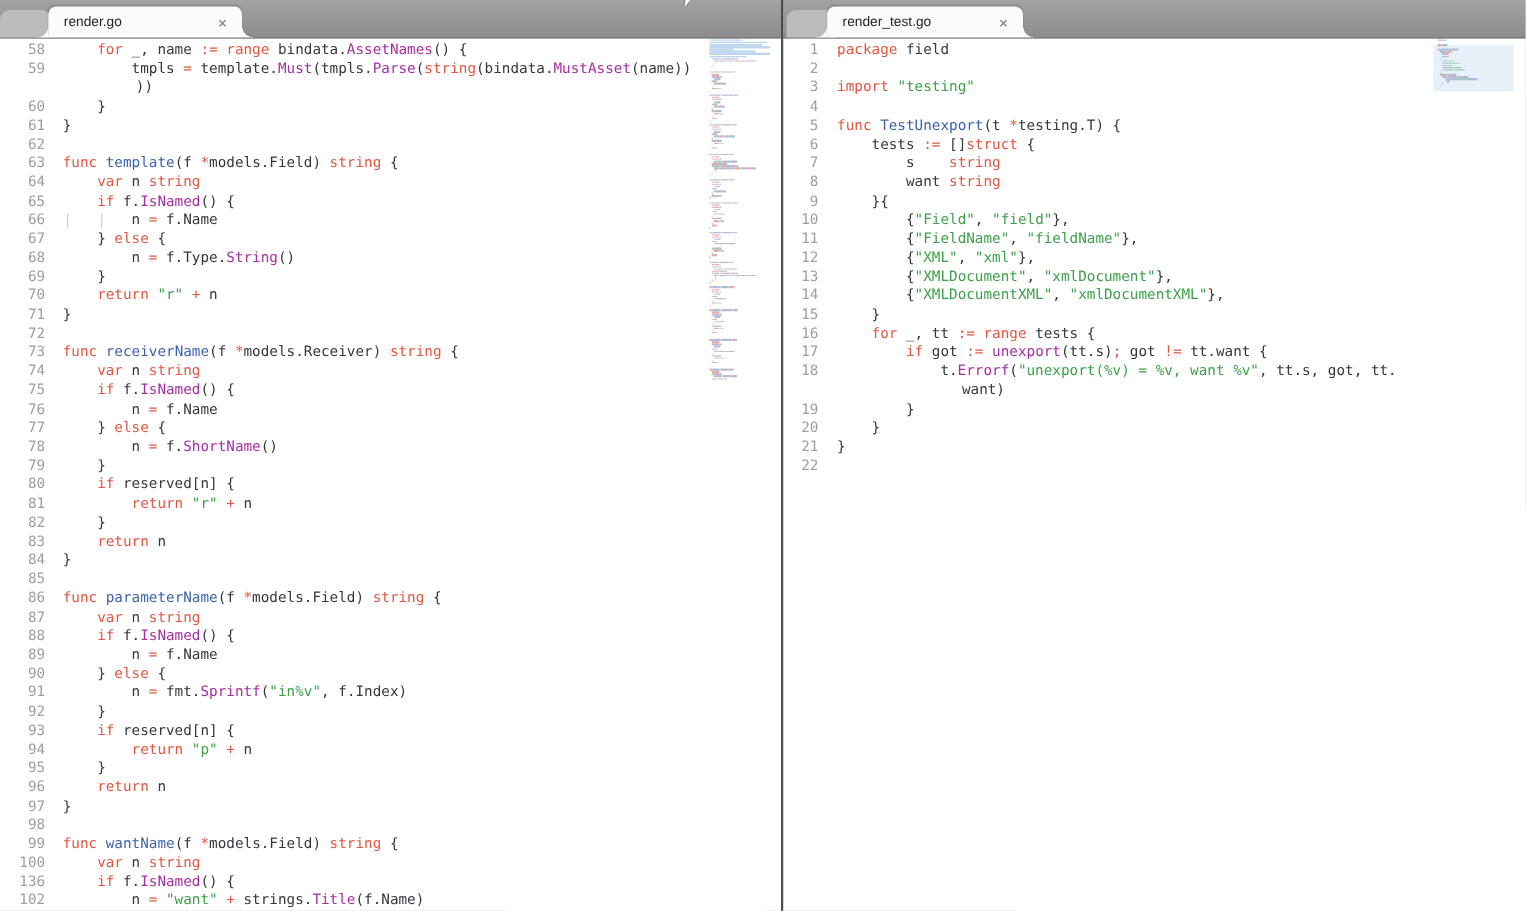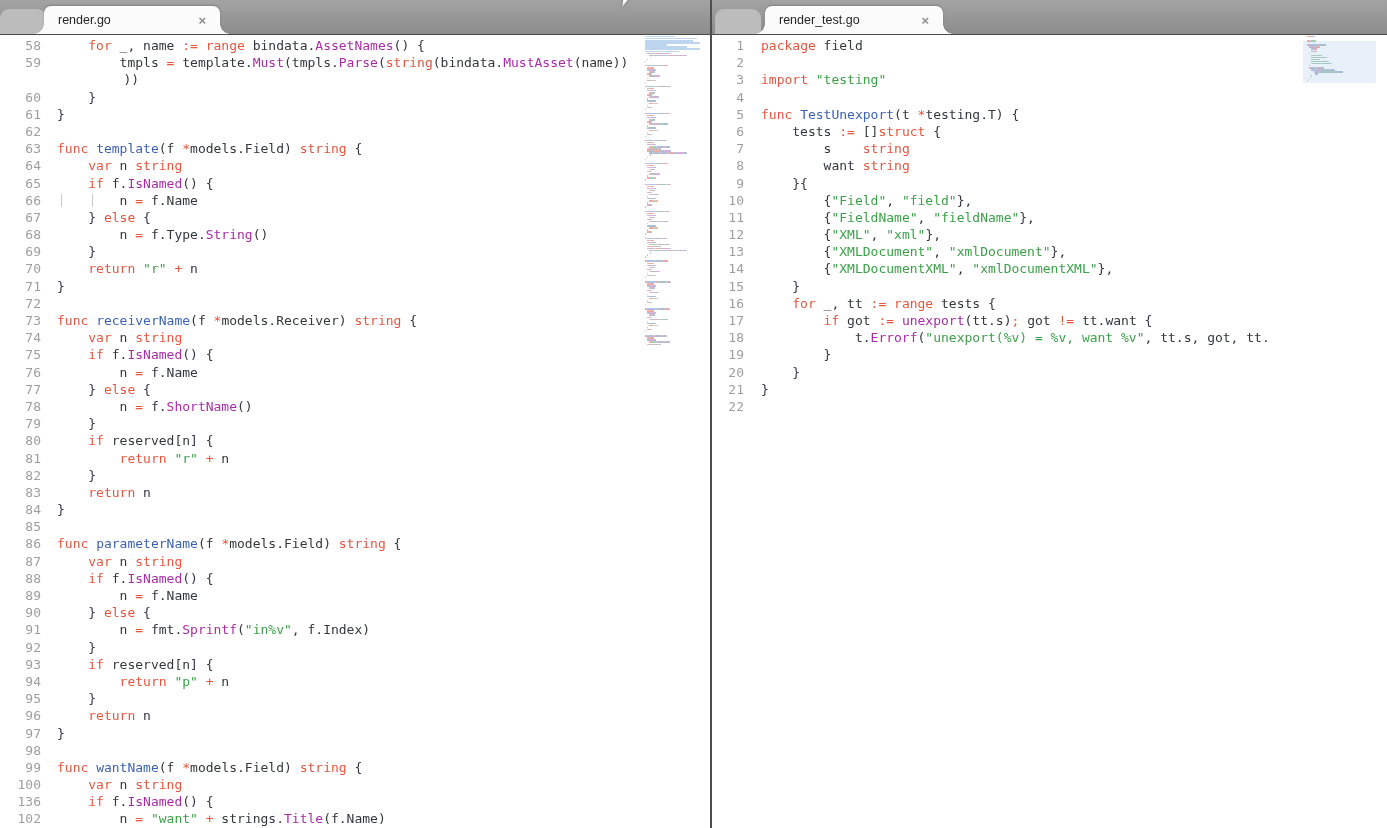--- a/index.html
+++ b/index.html
@@ -26,21 +26,21 @@
     background:#bcbcbc;border-radius:9px 9px 0 0;
   }
   .pane.left .tab-stub{left:0;}
   .pane.right .tab-stub{left:3px;}
   .tab{
     position:absolute;top:6px;height:28px;background:#fbfbfb;
     border-radius:7px 7px 0 0;display:flex;align-items:center;
     padding:0 14px;box-shadow:0 -1px 2px rgba(0,0,0,.18);
   }
   .pane.left .tab{left:44px;width:148px;}
-  .pane.right .tab{left:53px;width:150px;}
+  .pane.right .tab{left:40px;width:150px;}
   .tab::before,.tab::after{content:"";position:absolute;bottom:0;width:10px;height:10px;}
   .tab::before{left:-10px;background:radial-gradient(circle at 0 0, rgba(0,0,0,0) 9.5px, #fbfbfb 10px);}
   .tab::after{right:-10px;background:radial-gradient(circle at 10px 0, rgba(0,0,0,0) 9.5px, #fbfbfb 10px);}
   .tab-label{
     flex:1;font-family:"Liberation Sans", sans-serif;font-size:12.5px;color:#262626;
     white-space:nowrap;overflow:hidden;
   }
   .tab-close{
     font-family:"Liberation Sans", sans-serif;font-size:13px;font-weight:bold;
     color:#8d8d8d;cursor:default;line-height:1;
@@ -987,20 +987,21 @@
           <div class="row"><span class="ln">9</span><span class="lc" style="padding-left: 4ch;"><span class="tk-d">}{</span></span></div>
           <div class="row"><span class="ln">10</span><span class="lc" style="padding-left: 8ch;"><span class="tk-d">{</span><span class="tk-s">"Field"</span><span class="tk-d">, </span><span class="tk-s">"field"</span><span class="tk-d">},</span></span></div>
           <div class="row"><span class="ln">11</span><span class="lc" style="padding-left: 8ch;"><span class="tk-d">{</span><span class="tk-s">"FieldName"</span><span class="tk-d">, </span><span class="tk-s">"fieldName"</span><span class="tk-d">},</span></span></div>
           <div class="row"><span class="ln">12</span><span class="lc" style="padding-left: 8ch;"><span class="tk-d">{</span><span class="tk-s">"XML"</span><span class="tk-d">, </span><span class="tk-s">"xml"</span><span class="tk-d">},</span></span></div>
           <div class="row"><span class="ln">13</span><span class="lc" style="padding-left: 8ch;"><span class="tk-d">{</span><span class="tk-s">"XMLDocument"</span><span class="tk-d">, </span><span class="tk-s">"xmlDocument"</span><span class="tk-d">},</span></span></div>
           <div class="row"><span class="ln">14</span><span class="lc" style="padding-left: 8ch;"><span class="tk-d">{</span><span class="tk-s">"XMLDocumentXML"</span><span class="tk-d">, </span><span class="tk-s">"xmlDocumentXML"</span><span class="tk-d">},</span></span></div>
           <div class="row"><span class="ln">15</span><span class="lc" style="padding-left: 4ch;"><span class="tk-d">}</span></span></div>
           <div class="row"><span class="ln">16</span><span class="lc" style="padding-left: 4ch;"><span class="tk-k">for</span><span class="tk-d"> _, tt </span><span class="tk-o">:=</span><span class="tk-d"> </span><span class="tk-k">range</span><span class="tk-d"> tests {</span></span></div>
           <div class="row"><span class="ln">17</span><span class="lc" style="padding-left: 8ch;"><span class="tk-k">if</span><span class="tk-d"> got </span><span class="tk-o">:=</span><span class="tk-d"> </span><span class="tk-fc">unexport</span><span class="tk-d">(tt.s)</span><span class="tk-o">;</span><span class="tk-d"> got </span><span class="tk-o">!=</span><span class="tk-d"> tt.want {</span></span></div>
           <div class="row"><span class="ln">18</span><span class="lc" style="padding-left: 12ch;"><span class="tk-d">t.</span><span class="tk-fc">Errorf</span><span class="tk-d">(</span><span class="tk-s">"unexport(%v) = %v, want %v"</span><span class="tk-d">, tt.s, got, tt.</span></span></div>
+          <div class="row"><span class="ln"></span><span class="lc" style="padding-left: 14.5ch;"><span class="tk-d">want)</span></span></div>
           <div class="row"><span class="ln">19</span><span class="lc" style="padding-left: 8ch;"><span class="tk-d">}</span></span></div>
           <div class="row"><span class="ln">20</span><span class="lc" style="padding-left: 4ch;"><span class="tk-d">}</span></span></div>
           <div class="row"><span class="ln">21</span><span class="lc" style="padding-left: 0ch;"><span class="tk-d">}</span></span></div>
           <div class="row"><span class="ln">22</span><span class="lc" style="padding-left: 0ch;"></span></div>
         </div>
       <div class="minimap" id="mm-1">
           <div class="mm-overlay"></div>
           <div class="mm-row" style="margin-left: 0px;">
             <span class="mm-seg mm-k" style="width: 3.85px;"></span>
             <span class="mm-seg mm-d" style="width: 3.85px;"></span>

